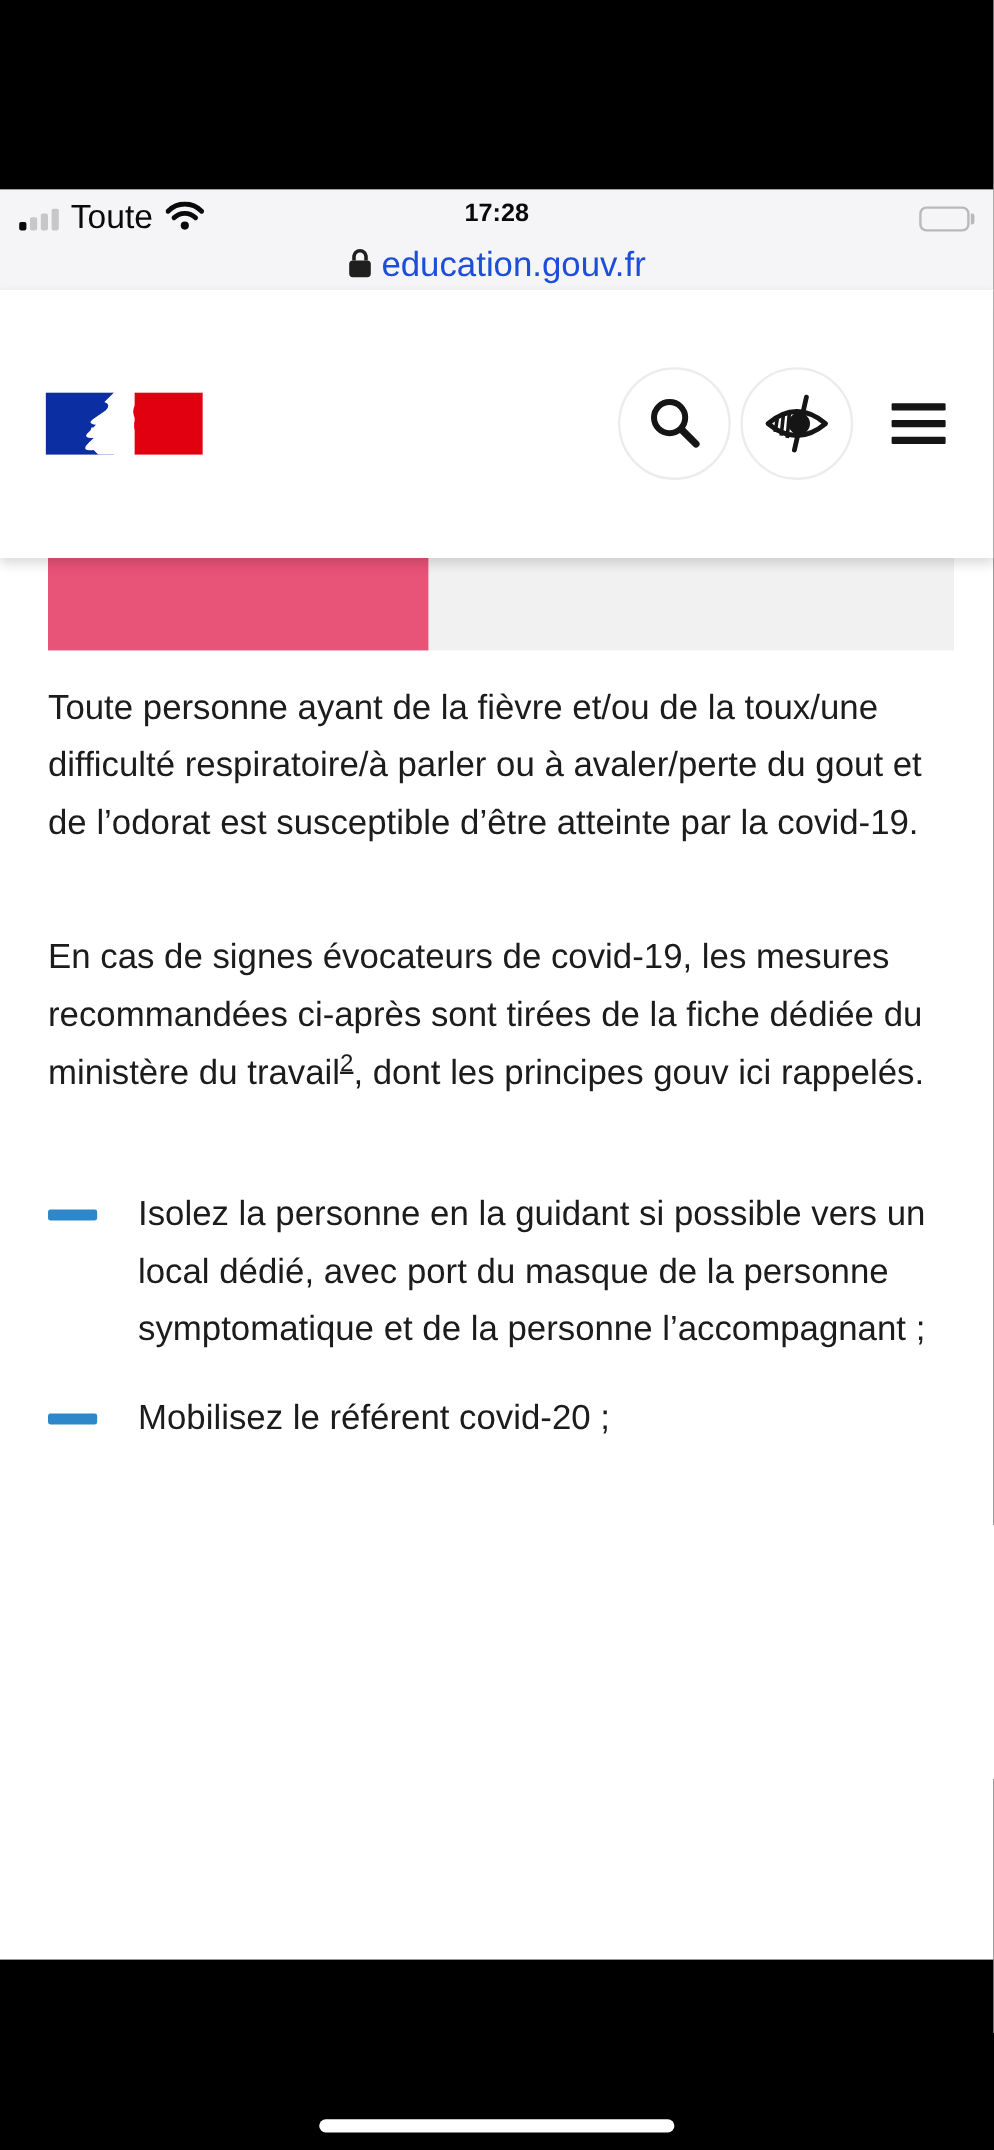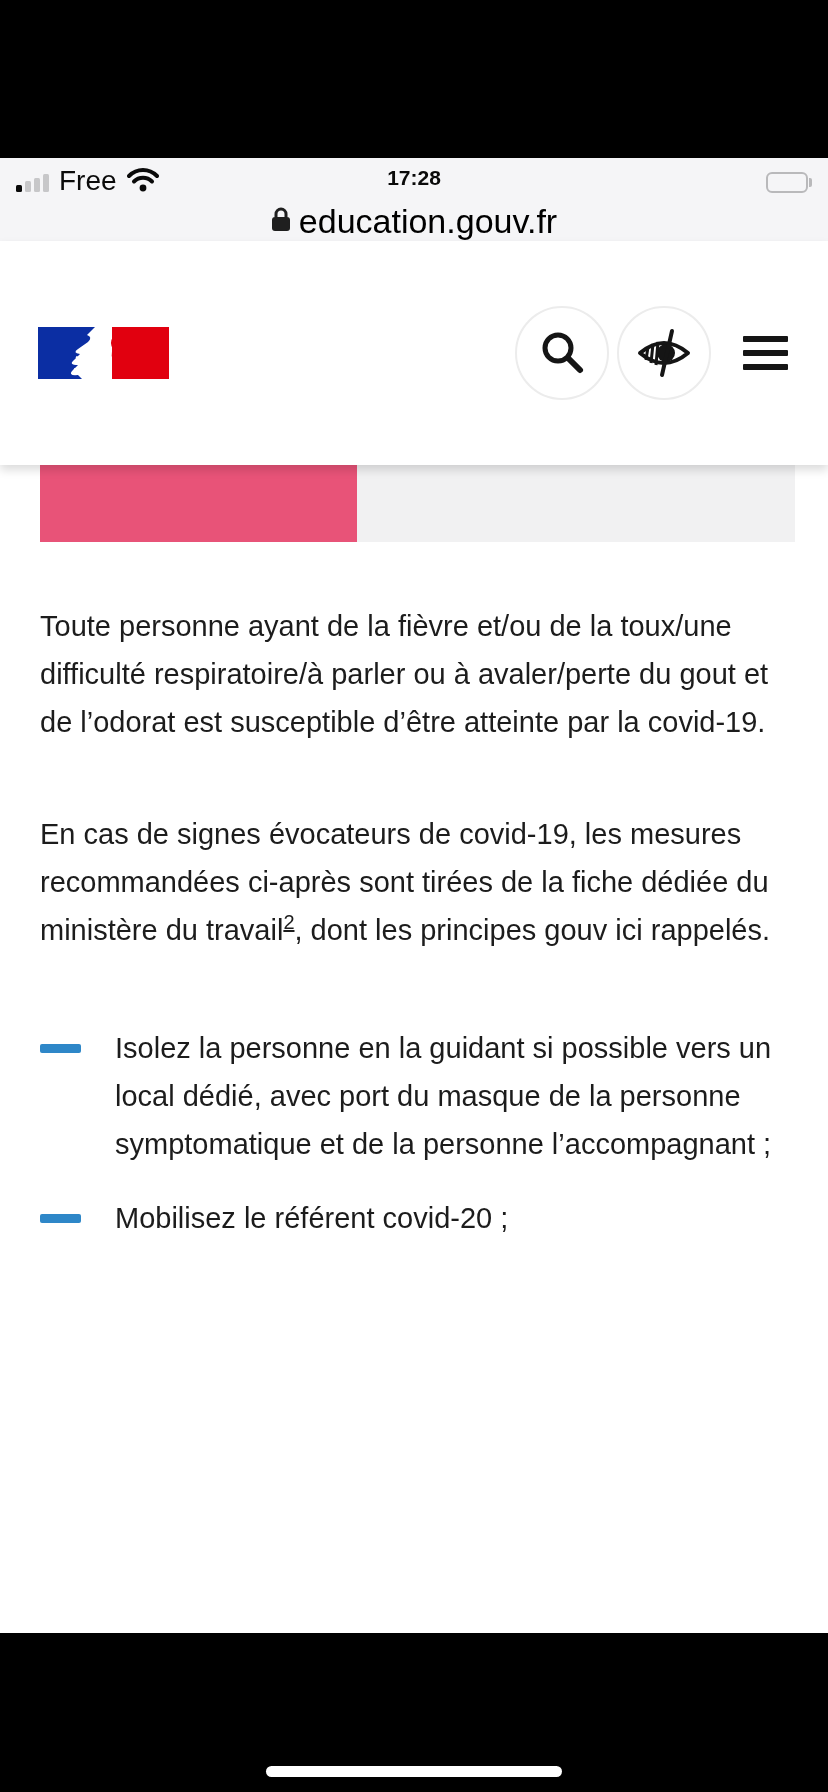--- a/index.html
+++ b/index.html
@@ -25,21 +25,21 @@
   .wifi{margin-top:2px;}
   .clock{
     position:absolute;left:0;right:0;text-align:center;top:8px;
     font-size:21px;font-weight:600;color:#0a0a0a;
   }
   .battery{margin-left:auto;display:flex;align-items:center;margin-top:2px;}
   .battery .shell{width:42px;height:21px;border:2px solid #b9b9bb;border-radius:6px;padding:2px;box-sizing:border-box;}
   .battery .charge{height:100%;width:78%;background:#0a0a0a;border-radius:2.5px;}
   .battery .nub{width:3px;height:9px;background:#b9b9bb;border-radius:0 2px 2px 0;margin-left:1px;}
   .url-row{display:flex;align-items:center;justify-content:center;height:34px;gap:8px;}
-  .url-text{font-size:34px;color:#000000;}
+  .url-text{font-size:29px;color:#1d4ed8;}
   
   .site-header{
     position:absolute;top:241px;left:0;width:828px;height:224px;background:#fff;
     display:flex;align-items:center;padding:0 38px;box-sizing:border-box;
     box-shadow:0 5px 9px rgba(0,0,0,0.14);
     z-index:2;
   }
   .logo{width:131px;height:52px;display:block;}
   .header-actions{margin-left:auto;display:flex;align-items:center;gap:8px;}
   .circle-btn{
@@ -54,21 +54,21 @@
     position:absolute;top:465px;left:40px;width:755px;height:77px;
     background:var(--track-gray,#f1f1f2);z-index:1;
   }
   .section-bar .fill{height:100%;background:var(--accent-pink,#e85378);}
   
   .article{
     position:absolute;top:542px;left:40px;width:756px;
     font-size:29px;line-height:48px;
   }
   .article p{margin:0 0 64px 0;padding:0;}
-  .article p:first-child{margin-top:60px;}
+  .article p:first-child{margin-top:24px;}
   .fnote{
     font-size:20px;vertical-align:super;line-height:0;
     text-decoration:underline;color:#1c1c1c;
   }
   .bullets{list-style:none;margin:70px 0 0 0;padding:0;}
   .bullets li{display:flex;gap:34px;margin-bottom:26px;}
   .dash{
     flex:0 0 41px;width:41px;height:9px;border-radius:2px;
     background:var(--bullet-blue,#2e87c8);margin-top:20px;
   }
@@ -88,21 +88,21 @@
   <div class="top-black"></div>
 
   <div class="statusbar">
     <div class="status-row">
       <span class="signal">
         <span class="bar on" style="height:7px"></span>
         <span class="bar" style="height:11px"></span>
         <span class="bar" style="height:14px"></span>
         <span class="bar" style="height:18px"></span>
       </span>
-      <span class="carrier">Free</span>
+      <span class="carrier">Toute</span>
       <span class="wifi">
         <svg width="32" height="24" viewBox="0 0 32 24">
           <path d="M2 8 C10 0 22 0 30 8" stroke="#0a0a0a" stroke-width="4" fill="none" stroke-linecap="round"></path>
           <path d="M7 13.5 C12 8.5 20 8.5 25 13.5" stroke="#0a0a0a" stroke-width="4" fill="none" stroke-linecap="round"></path>
           <circle cx="16" cy="20" r="3.4" fill="#0a0a0a"></circle>
         </svg>
       </span>
       <span class="clock">17:28</span>
       <span class="battery">
         <span class="shell"><span class="charge"></span></span>

